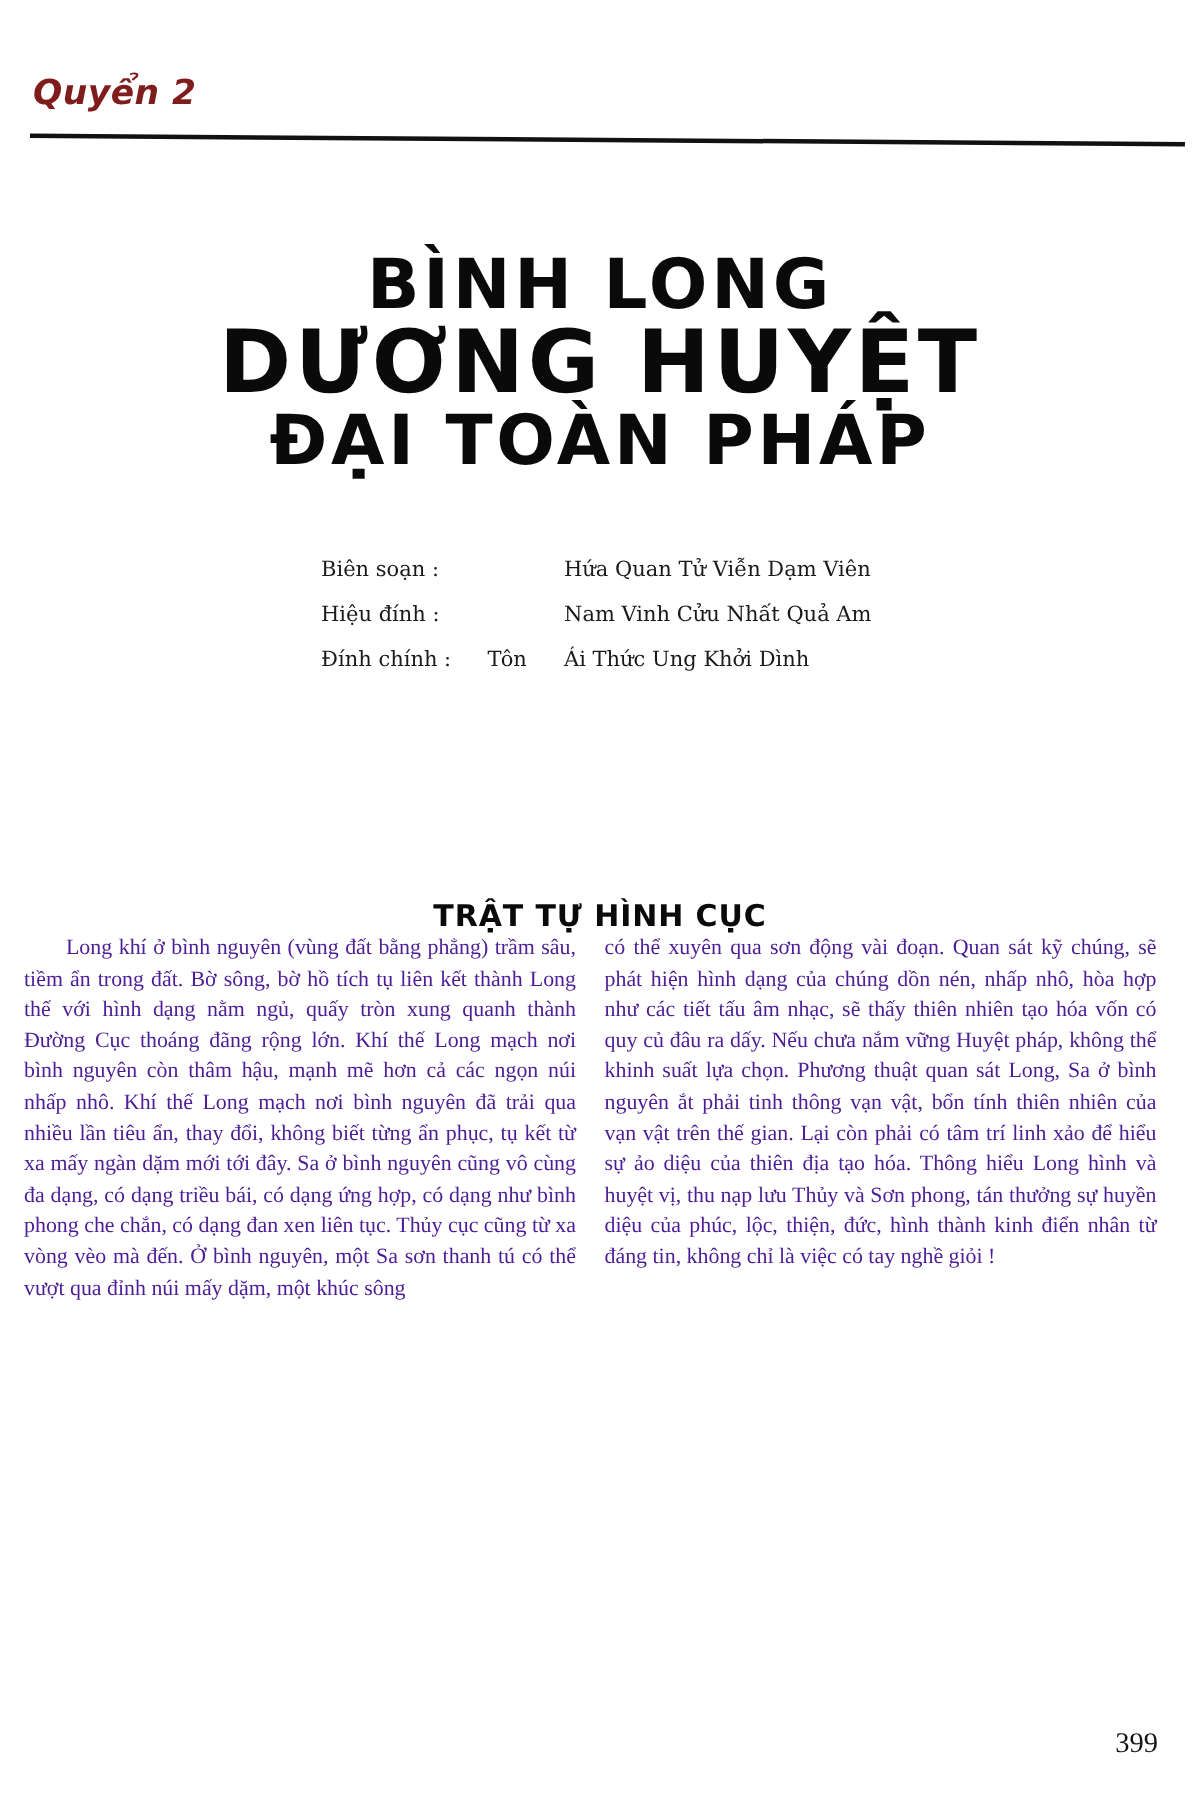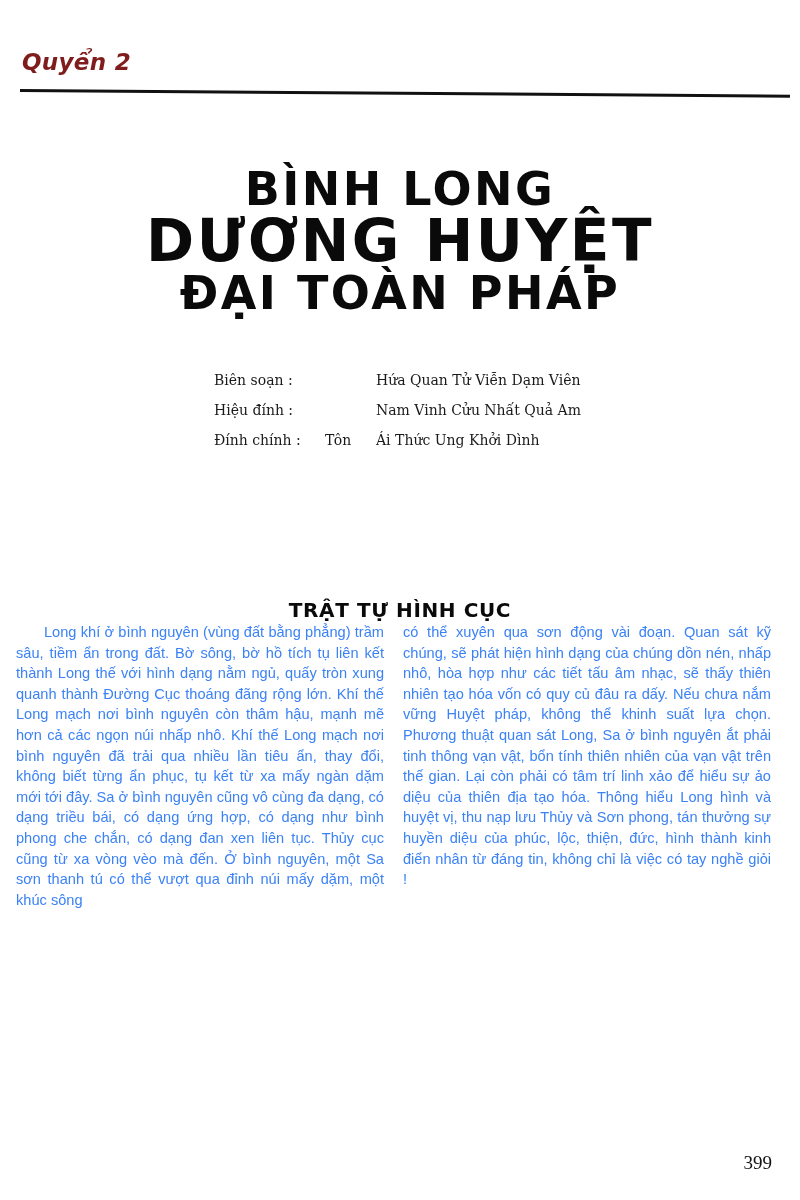--- a/index.html
+++ b/index.html
@@ -114,25 +114,25 @@
   .columns {
     position: absolute;
     left: 16px;
     top: 622px;
     width: 768px;
     display: flex;
     gap: 19px;
   }
   .col {
     width: 368px;
-    font-family: Liberation Sans, sans-serif;
+    font-family: Liberation Serif, serif;
     font-size: 14.6px;
     line-height: 20.6px;
     text-align: justify;
-    color: #3b82f6;
+    color: #4c1d95;
     font-weight: 500;
   }
   .col p {
     margin: 0;
     text-align: justify;
     text-justify: inter-word;
   }
   .col p.indent {
     text-indent: 28px;
   }

